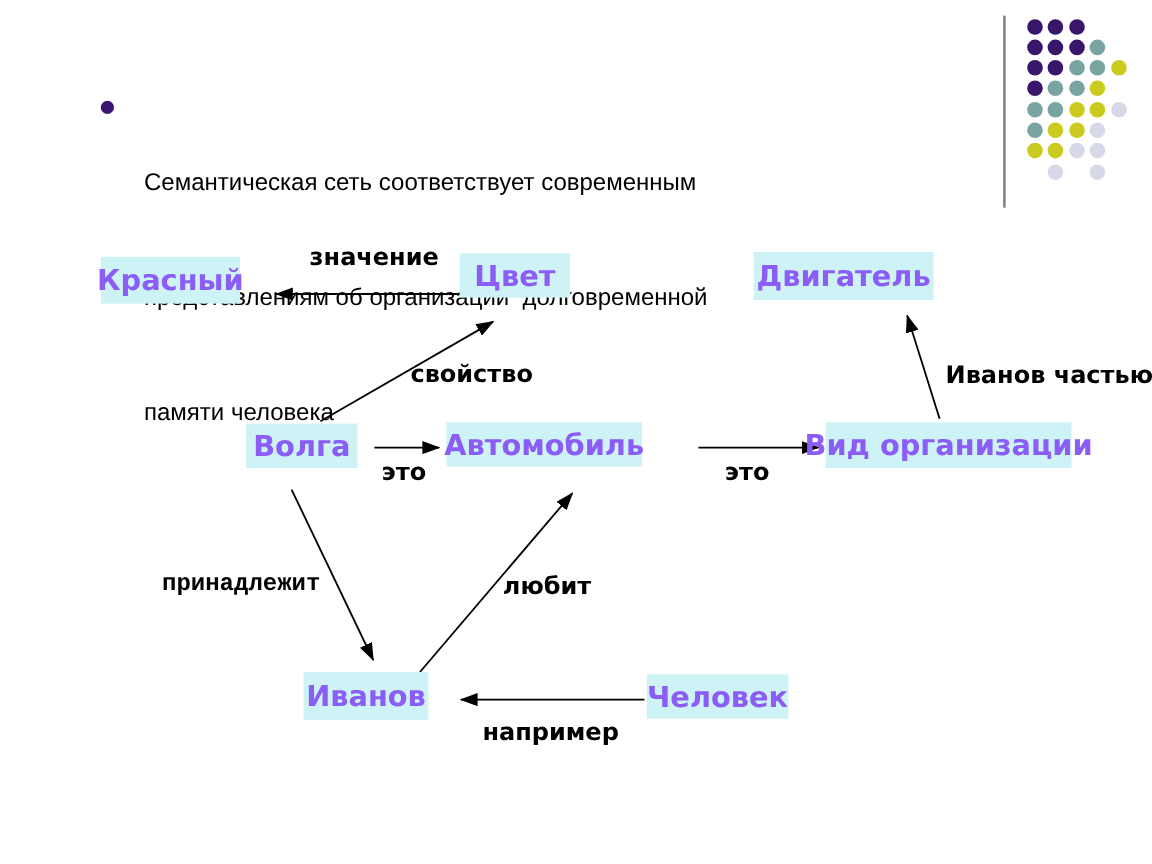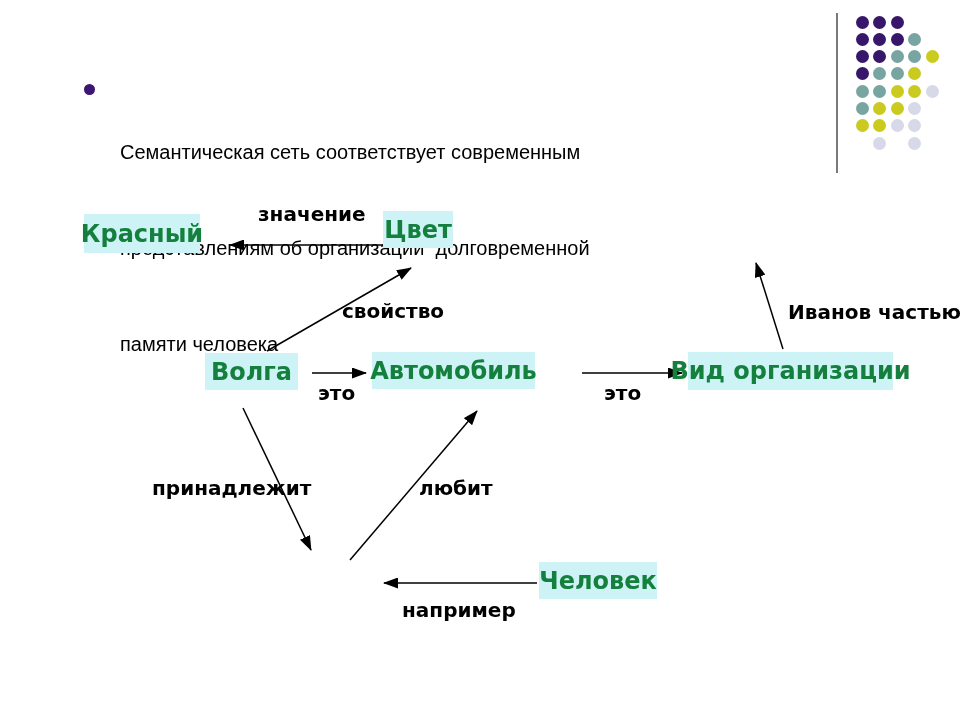--- a/index.html
+++ b/index.html
@@ -14,21 +14,21 @@
   }
   .bullet-text{
     position:absolute;left:120px;top:72px;
     font-family:"Liberation Sans",sans-serif;font-size:20px;line-height:32px;
     white-space:pre;color:#000;
   }
   
   .node{
     position:absolute;display:flex;align-items:center;justify-content:center;
     background:var(--node-fill,#cdf3f6);font-weight:bold;font-size:24px;
-    white-space:nowrap;color:#15803d;
+    white-space:nowrap;color:#8b5cf6;
   }
   
   .elabel{
     position:absolute;font-weight:bold;font-size:20px;white-space:nowrap;color:#000;
   }
   
   svg.arrows{position:absolute;left:0;top:0;width:960px;height:720px;pointer-events:none;}
   svg.arrows line{stroke:#000;stroke-width:1.5;}
   
   .vline{position:absolute;left:836px;top:13px;width:2px;height:160px;background:#7a7a7a;}
@@ -57,32 +57,34 @@
     <line x1="267" y1="351" x2="411" y2="268" marker-end="url(#ah)"></line>
     <line x1="783" y1="349" x2="756" y2="263" marker-end="url(#ah)"></line>
     <line x1="312" y1="373" x2="366" y2="373" marker-end="url(#ah)"></line>
     <line x1="582" y1="373" x2="682" y2="373" marker-end="url(#ah)"></line>
     <line x1="243" y1="408" x2="311" y2="550" marker-end="url(#ah)"></line>
     <line x1="350" y1="560" x2="477" y2="411" marker-end="url(#ah)"></line>
     <line x1="537" y1="583" x2="384" y2="583" marker-end="url(#ah)"></line>
   </svg>
 
   <div class="node" style="left:84px;top:214px;width:116px;height:39px;">Красный</div>
-  <div class="node" style="left:383px;top:211px;width:70px;height:37px;">Цвет</div>
+  <div class="node" style="left:383px;top:211px;width:92px;height:37px;">Цвет</div>
+  <div class="node" style="left:628px;top:210px;width:150px;height:40px;">Двигатель</div>
   <div class="node" style="left:205px;top:353px;width:93px;height:37px;">Волга</div>
   <div class="node" style="left:372px;top:352px;width:163px;height:37px;">Автомобиль</div>
   <div class="node" style="left:688px;top:352px;width:205px;height:38px;">Вид организации</div>
+  <div class="node" style="left:253px;top:560px;width:104px;height:40px;">Иванов</div>
   <div class="node" style="left:539px;top:562px;width:118px;height:37px;">Человек</div>
 
   <div class="elabel" style="left:258px;top:202px;">значение</div>
   <div class="elabel" style="left:342px;top:299px;text-align:right;">свойство</div>
   <div class="elabel" style="left:788px;top:300px;">Иванов частью</div>
   <div class="elabel" style="left:318px;top:381px;">это</div>
   <div class="elabel" style="left:604px;top:381px;">это</div>
-  <div class="elabel" style="left:152px;top:476px;">принадлежит</div>
+  <div class="elabel" style="left:135px;top:476px;font-family:Liberation Mono, monospace;">принадлежит</div>
   <div class="elabel" style="left:419px;top:476px;">любит</div>
   <div class="elabel" style="left:402px;top:598px;">например</div>
 
   <div class="vline" style="background: rgb(122, 122, 122);"></div>
   <div class="dots">
       <div class="dot" style="left: 25.5px; top: 15.5px; background: rgb(56, 23, 107);"></div>
       <div class="dot" style="left: 43px; top: 15.5px; background: rgb(56, 23, 107);"></div>
       <div class="dot" style="left: 60.5px; top: 15.5px; background: rgb(56, 23, 107);"></div>
       <div class="dot" style="left: 25.5px; top: 32.8px; background: rgb(56, 23, 107);"></div>
       <div class="dot" style="left: 43px; top: 32.8px; background: rgb(56, 23, 107);"></div>

